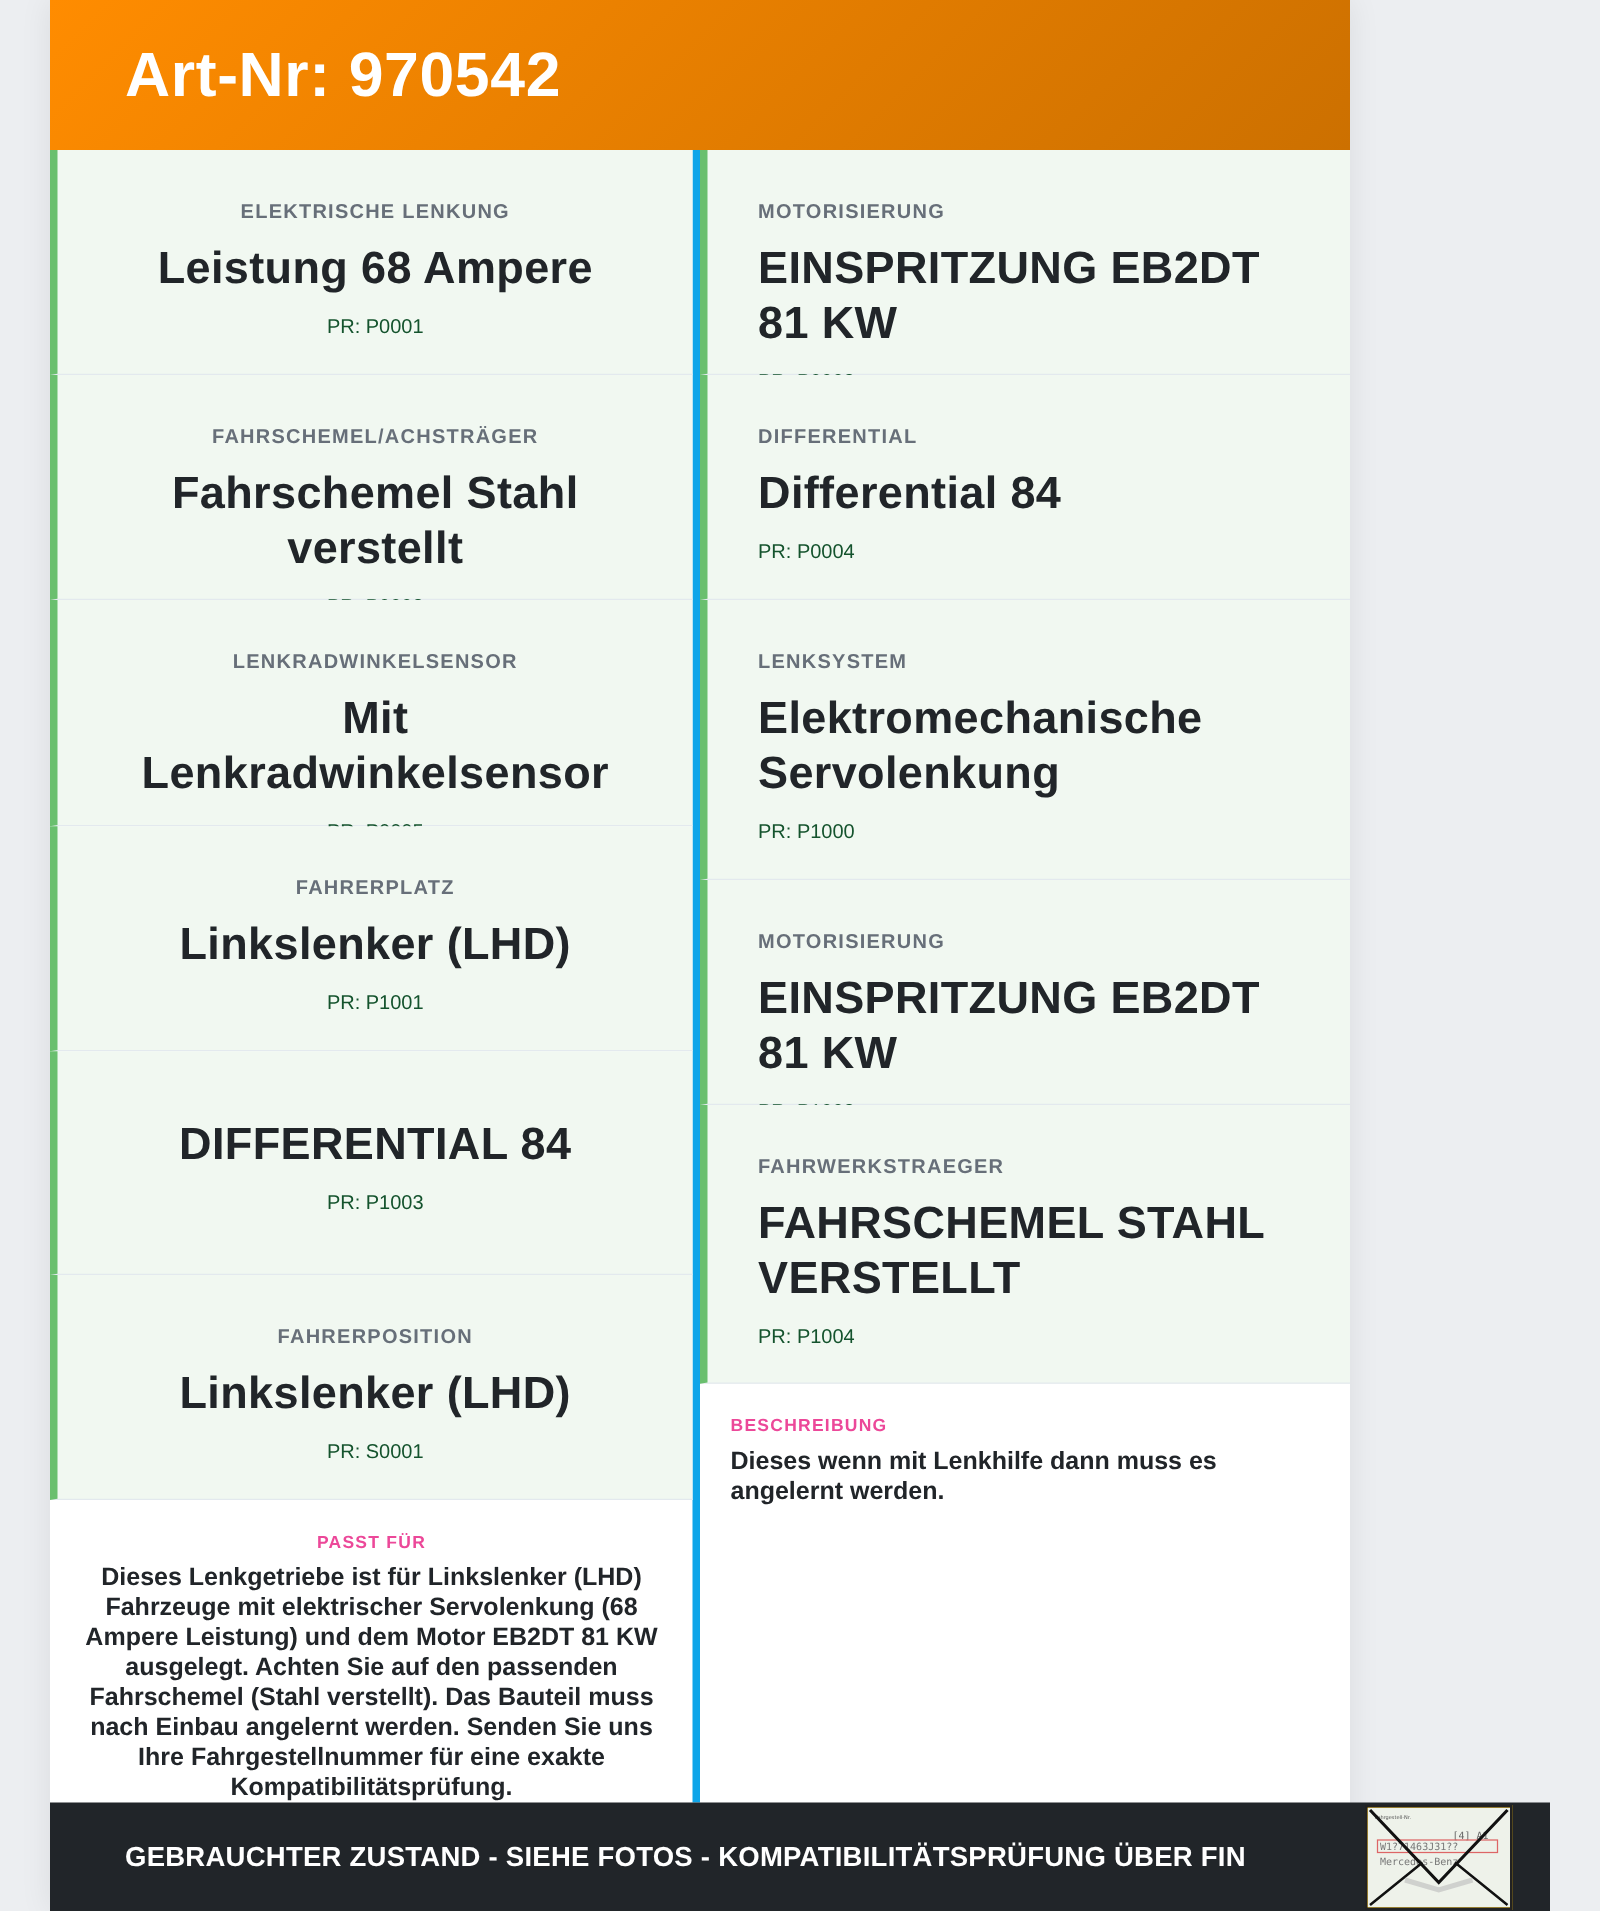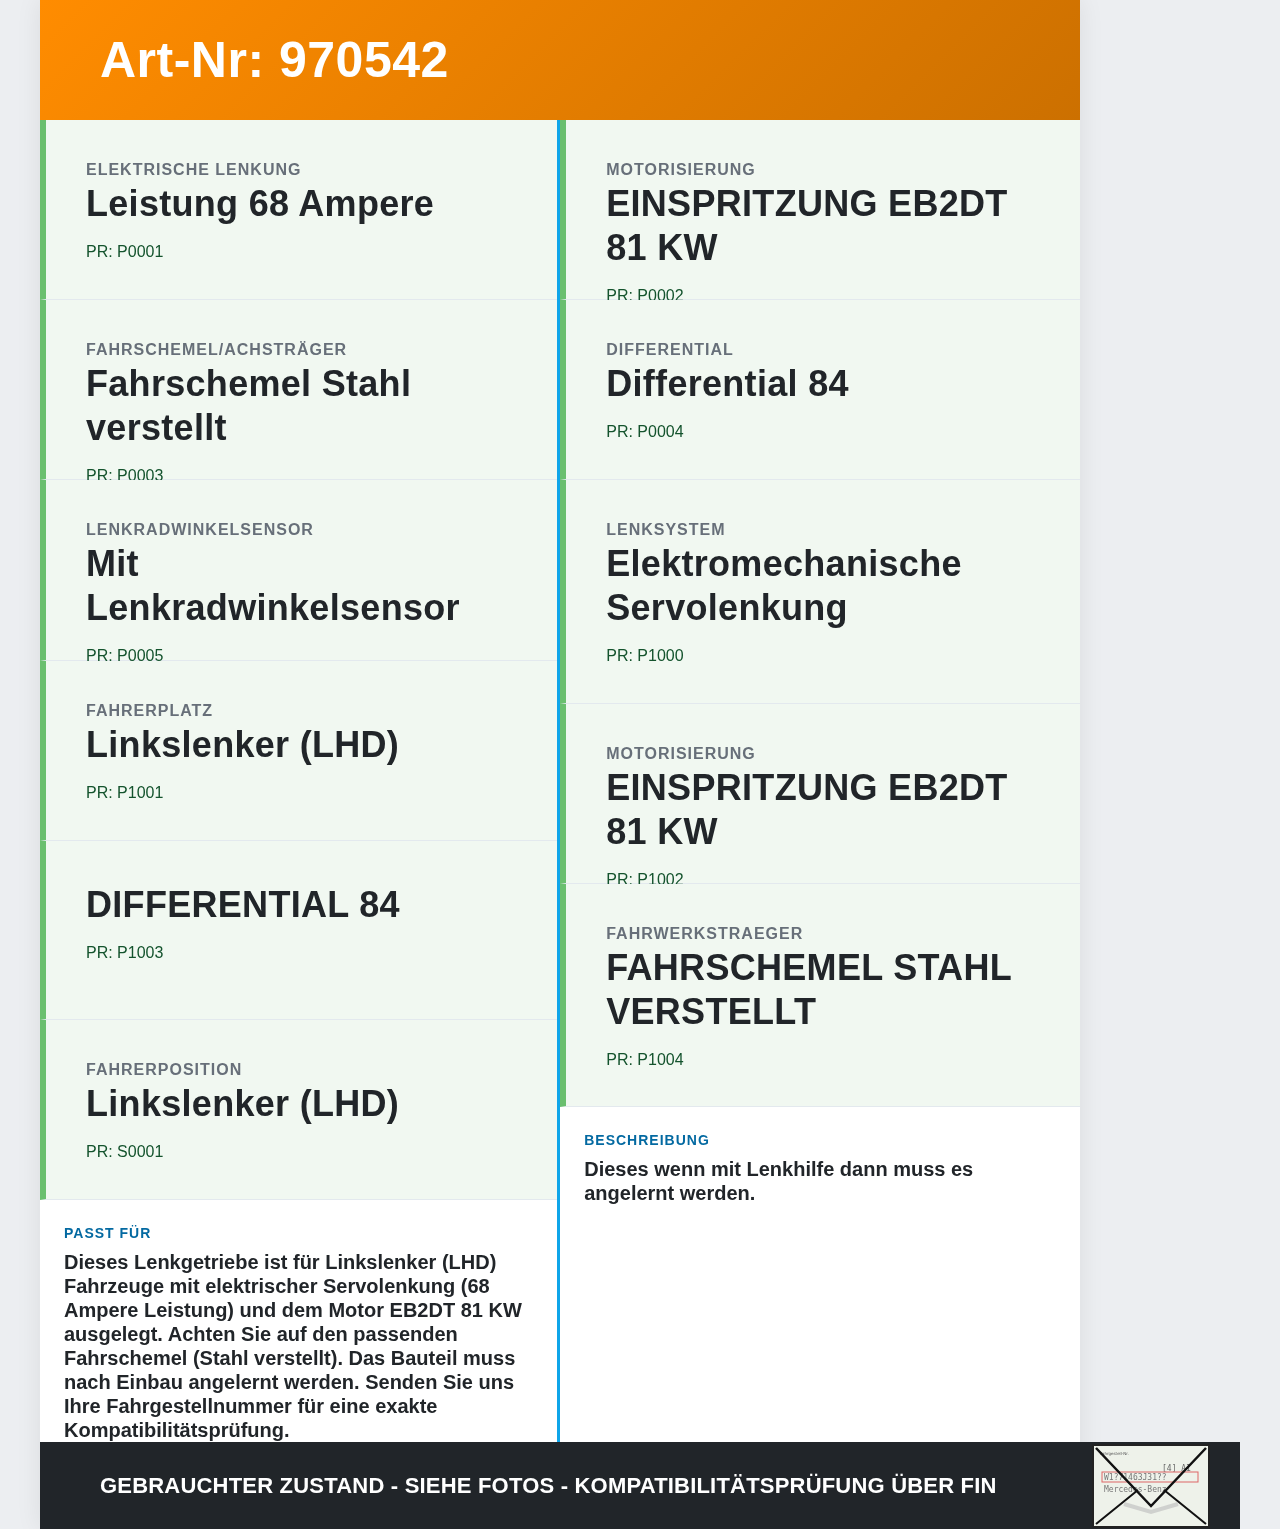--- a/index.html
+++ b/index.html
@@ -18,42 +18,42 @@
       height: 120px;
       background: linear-gradient(135deg, #ff8c00 0%, #cc7000 100%);
       display: flex; align-items: center;
       padding-left: 60px;
     }
     .header h1 {
       color: #fff; font-size: 50px; font-weight: 700; letter-spacing: 0.5px;
     }
     .grid { display: flex; height: 1322px; }
     .col { width: 600px; display: flex; flex-direction: column; }
-    .col.left { border-right: 3px solid #0ea5e9; }
+    .col.left { border-right: 6px solid #0ea5e9; text-align: center; }
     .card {
       background: #f1f8f1;
       border-left: 6px solid #6abf6e;
       border-bottom: 1px solid #e3e9ee;
       padding: 40px 40px 0 40px;
     }
     .card .label {
       font-size: 16px; font-weight: 700; letter-spacing: 1px;
       color: #676f79; text-transform: uppercase; line-height: 20px;
     }
     .card .value {
       font-size: 36px; font-weight: 700; color: #212529;
-      line-height: 44px; margin-top: 2px; letter-spacing: 0.3px;
+      line-height: 44px; margin-top: 12px; letter-spacing: 0.3px;
     }
     .card .pr {
       font-size: 16px; color: #14532d; line-height: 20px; margin-top: 16px;
     }
     .desc { padding: 24px 24px 0 24px; }
     .desc .label {
       font-size: 14px; font-weight: 700; letter-spacing: 1px;
-      color: #0369a1; text-transform: uppercase; line-height: 18px;
+      color: #ec4899; text-transform: uppercase; line-height: 18px;
     }
     .desc .text {
       font-size: 20px; font-weight: 700; color: #212529;
       line-height: 24px; margin-top: 8px;
     }
     .footer {
       position: absolute; left: 0; top: 1442px; width: 1200px; height: 87px;
       background: #212529;
       display: flex; align-items: center; padding-left: 60px;
     }

